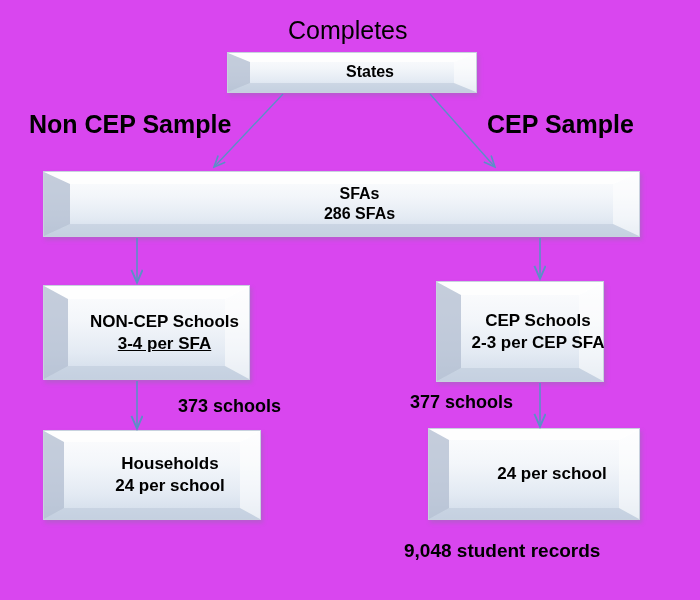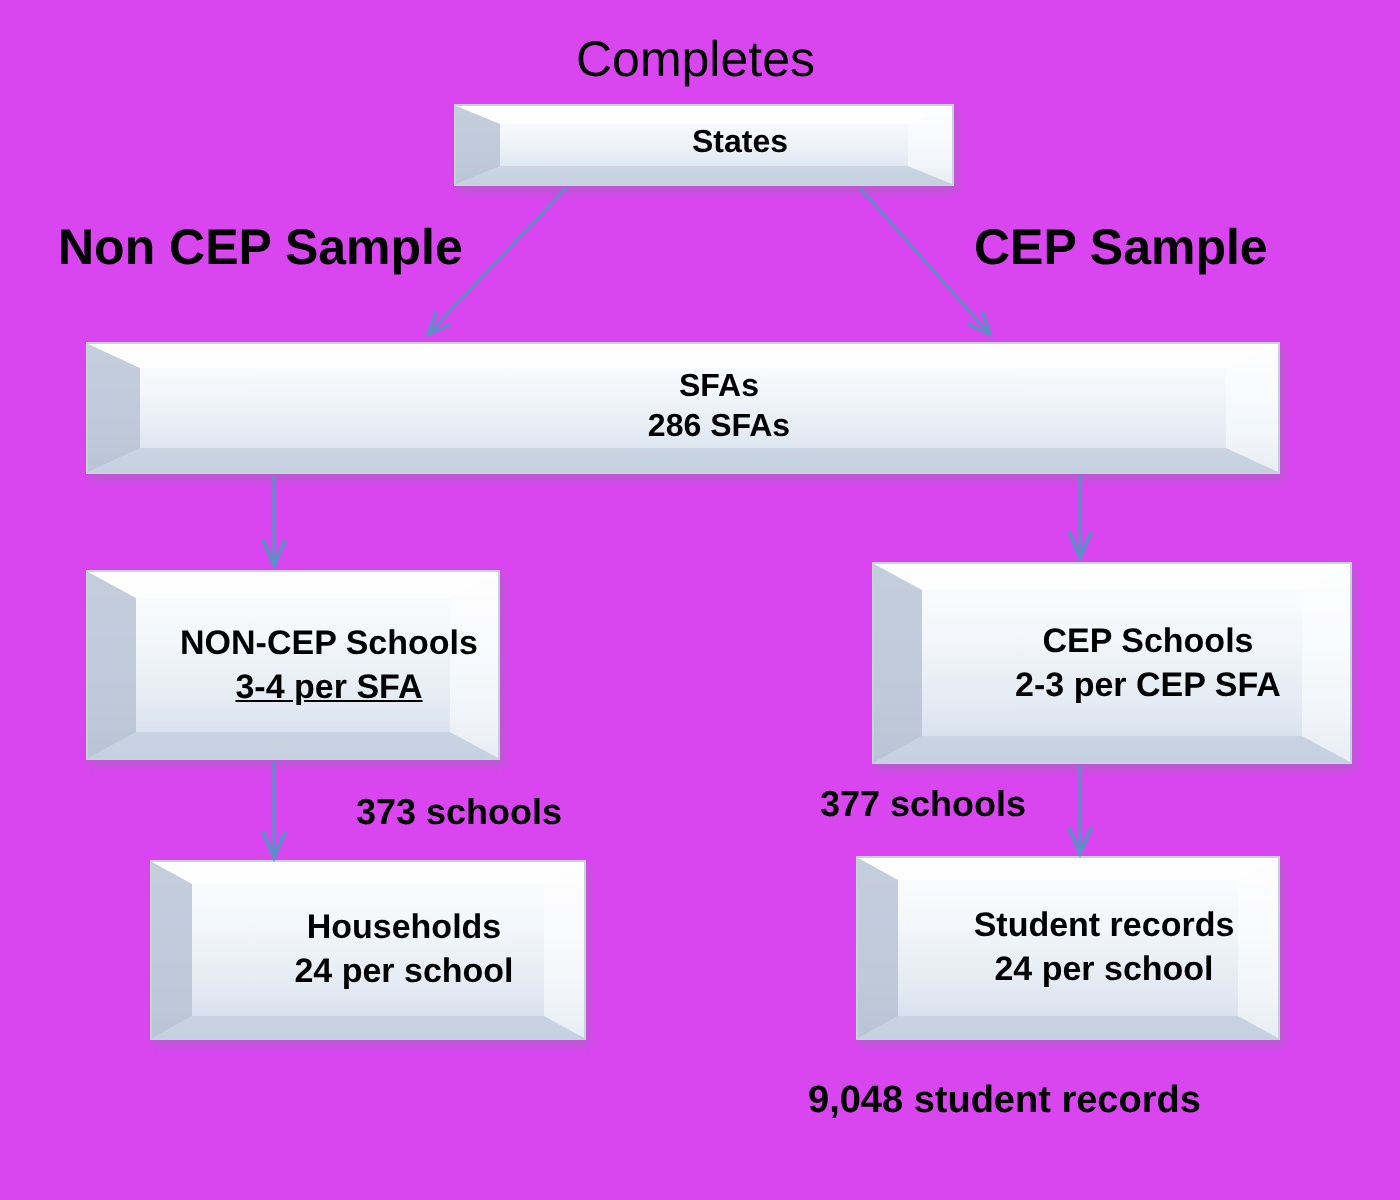--- a/index.html
+++ b/index.html
@@ -93,36 +93,35 @@
   <div class="box bev-wide" style="left:43px; top:171px; width:597px; height:66px;">
     <span class="line" style="font-size:16px;">SFAs</span>
     <span class="line" style="font-size:16px;">286 SFAs</span>
   </div>
 
   <div class="box bev-mid" style="left:43px; top:285px; width:207px; height:95px;">
     <span class="line" style="font-size:17px;">NON-CEP Schools</span>
     <span class="line" style="font-size:17px;text-decoration:underline;">3-4 per SFA</span>
   </div>
 
-  <div class="box bev-mid" style="left:436px; top:281px; width:240px; height:101px;">
+  <div class="box bev-mid" style="left:436px; top:281px; width:168px; height:101px;">
     <span class="line" style="font-size:17px;">CEP Schools</span>
     <span class="line" style="font-size:17px;">2-3 per CEP SFA</span>
   </div>
 
   <div class="label count-text" style="left:178px; top:396px; font-size:18px;">373 schools</div>
 
   <div class="label count-text" style="left:410px; top:392px; font-size:18px;text-align:right;">377 schools</div>
 
-  <div class="box bev-small" style="left:43px; top:430px; width:218px; height:90px;margin-left:32px;">
+  <div class="box bev-small" style="left:43px; top:430px; width:218px; height:90px;">
     <span class="line" style="font-size:17px;">Households</span>
     <span class="line" style="font-size:17px;">24 per school</span>
   </div>
 
   <div class="box bev-small" style="left:428px; top:428px; width:212px; height:92px;">
-    <span class="line" style="font-size:17px;">Student records</span>
     <span class="line" style="font-size:17px;">24 per school</span>
   </div>
 
 
   <div class="label count-text" style="left:404px; top:540px; font-size:19px;">9,048 student records</div>
 
   <svg id="arrows" viewBox="0 0 700 600">
     <defs>
       <marker id="ah" markerWidth="10" markerHeight="10" refX="7.5" refY="4" orient="auto" markerUnits="strokeWidth">
         <path d="M0.5,0.5 L8.5,4 L0.5,7.5" fill="none" stroke="#5b8fc7" stroke-width="1.2"></path>

